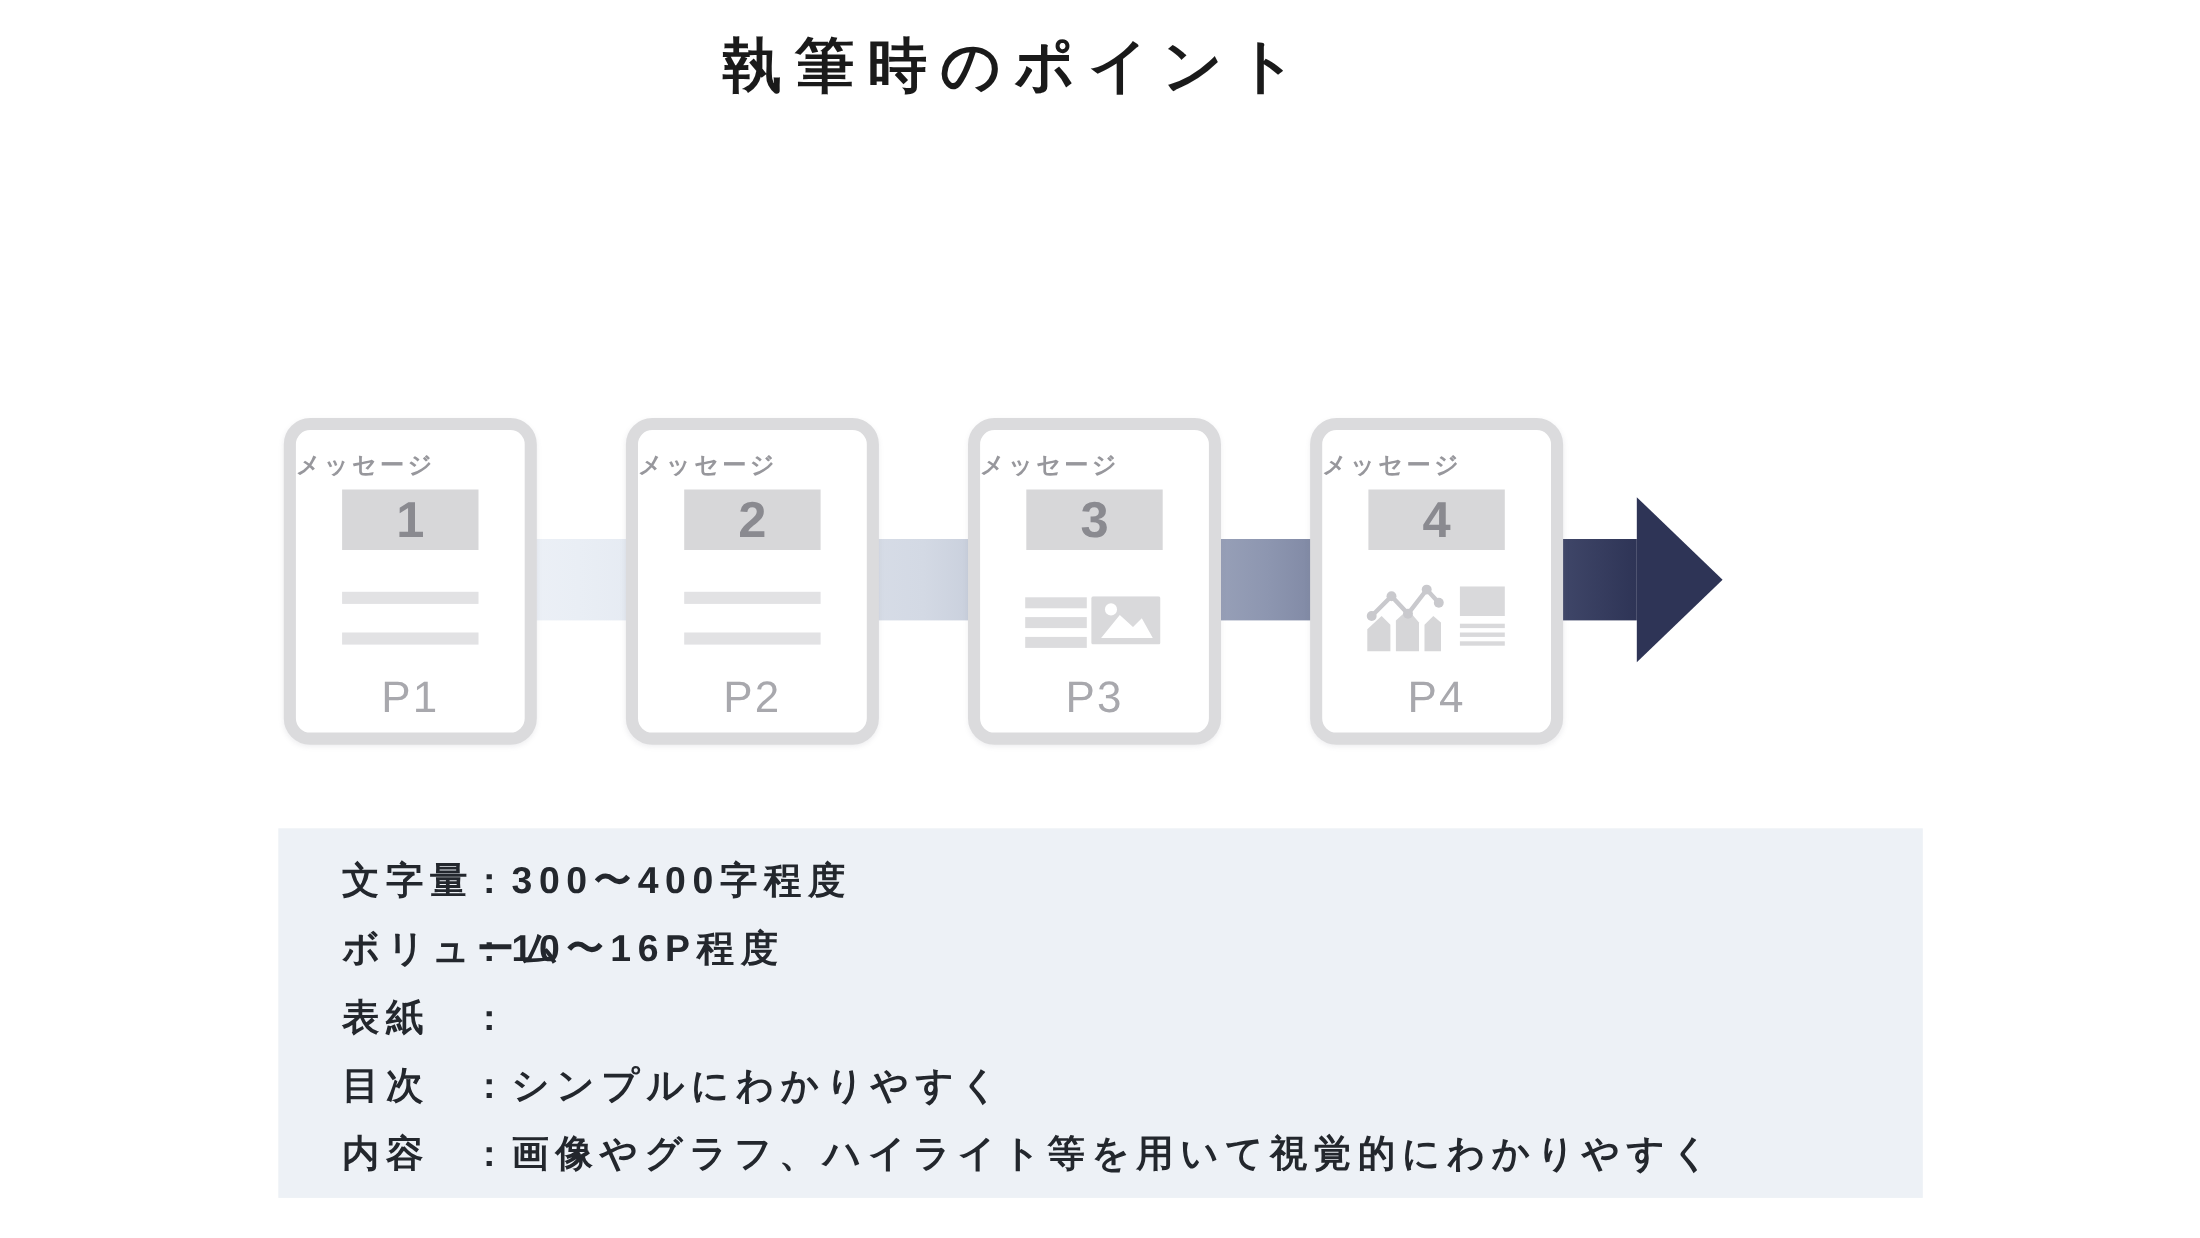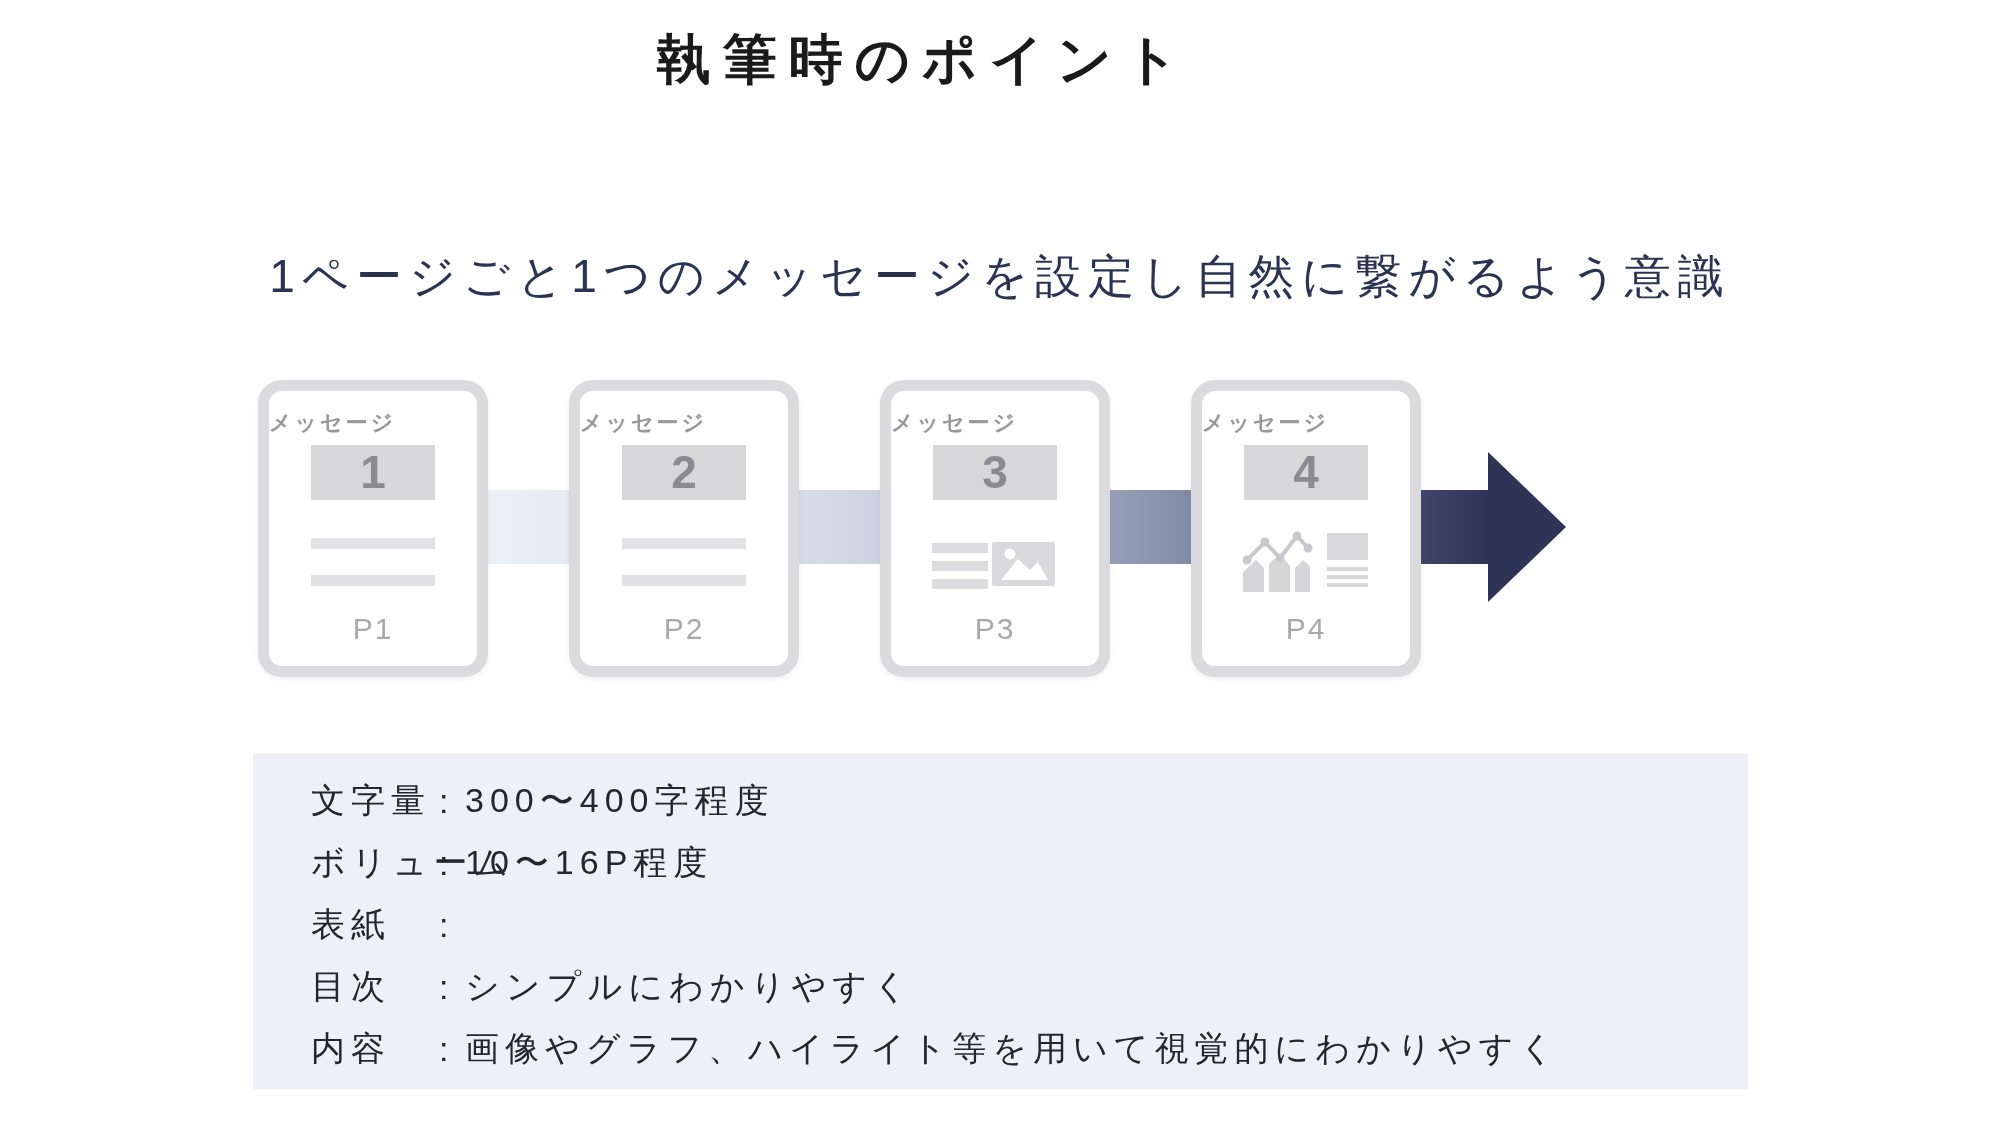--- a/index.html
+++ b/index.html
@@ -51,39 +51,38 @@
   .line-a { top:147px; } .line-b { top:184px; }
 
   .mini-bar { position:absolute; left:41px; width:56px; height:10px; background:#dcdcde; }
   .bar-a { top:152px; } .bar-b { top:170px; } .bar-c { top:188px; }
   .img-icon { position:absolute; left:101px; top:151px; }
   .chart-icon { position:absolute; left:39px; top:139px; }
   .textblock-icon { position:absolute; left:125px; top:142px; }
 
   .page-label {
     position:absolute; top:221px; left:0; width:100%; text-align:center;
-    font-size:30px; letter-spacing:2px; color:#a8a8ad;
+    font-size:40px; letter-spacing:2px; color:#a8a8ad;
   }
 
   .info-box {
     position:absolute; left:253px; top:753px; width:1495px; height:336px;
     background:#edf1f6; padding:17px 30px 0 58px;
   }
   .info-row { display:flex; align-items:center; height:62px; font-size:34px;
-    font-weight:400; letter-spacing:6px; color:#23272d; white-space:nowrap; }
+    font-weight:700; letter-spacing:6px; color:#23272d; white-space:nowrap; }
   .info-row .row-label { width:128px; flex:none; }
   .info-row .row-colon { width:26px; flex:none; letter-spacing:0; text-align:left; }
 </style>
 </head>
 <body>
 
 <div id="canvas">
 
   <div class="slide-title">執筆時のポイント</div>
-  <div class="slide-subtitle">1ページごと1つのメッセージを設定し自然に繋がるよう意識</div>
 
   <div class="flow">
 
     <div class="arrow-band"></div>
     <div class="arrow-head"></div>
 
     <div class="page-card card-1">
       <div class="msg-label">メッセージ</div>
       <div class="num-box">1</div>
       <div class="body-line line-a"></div>

